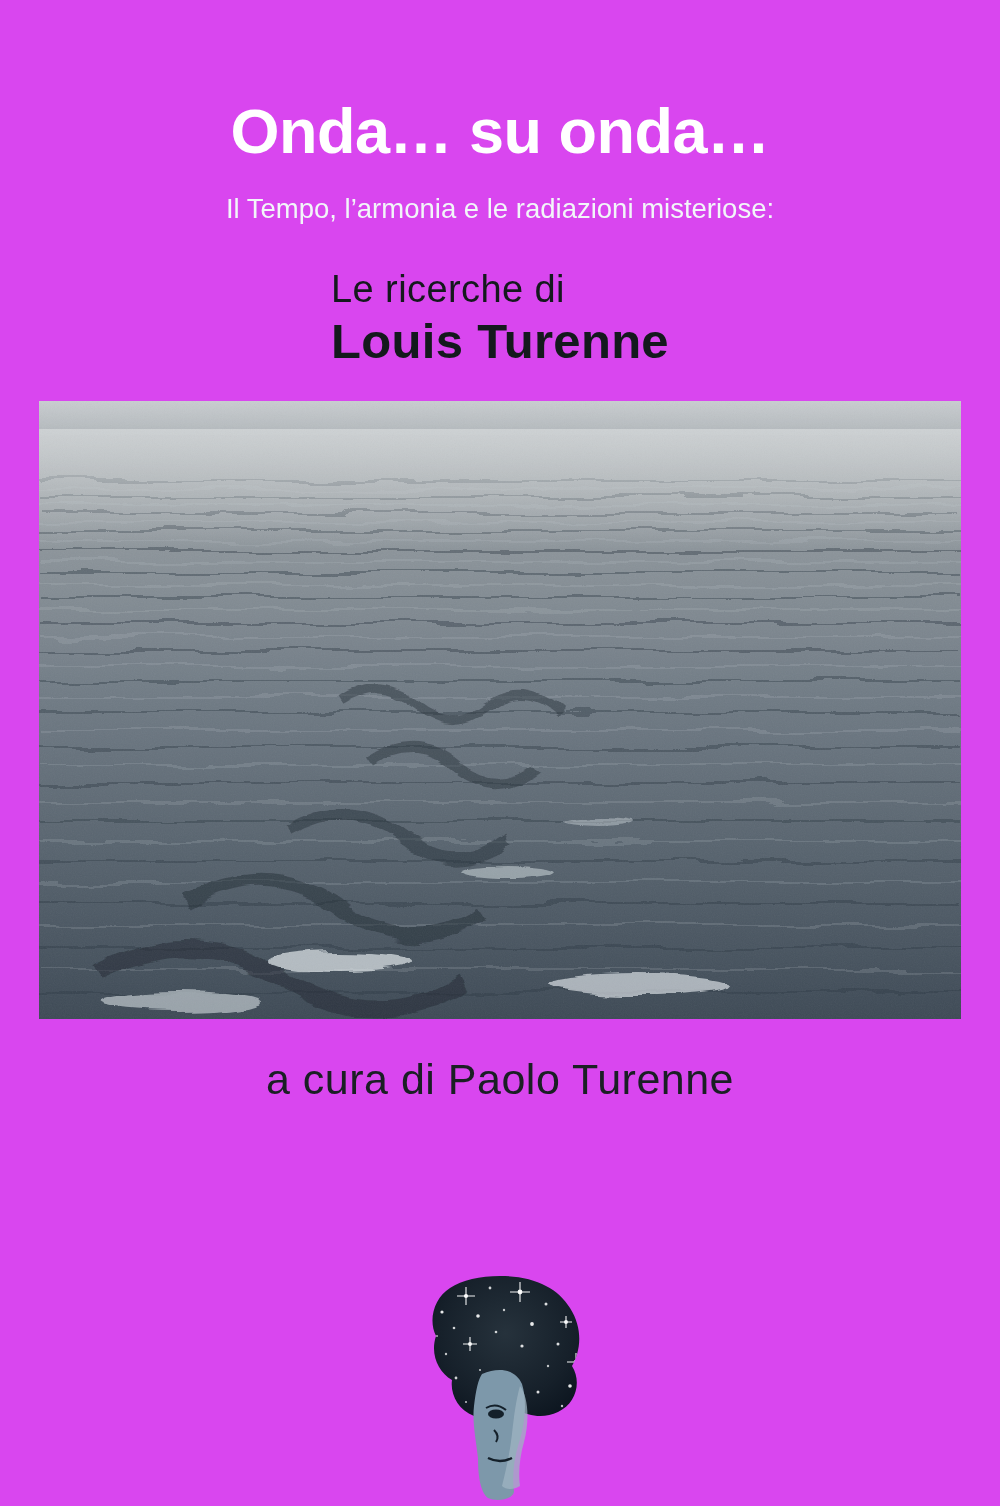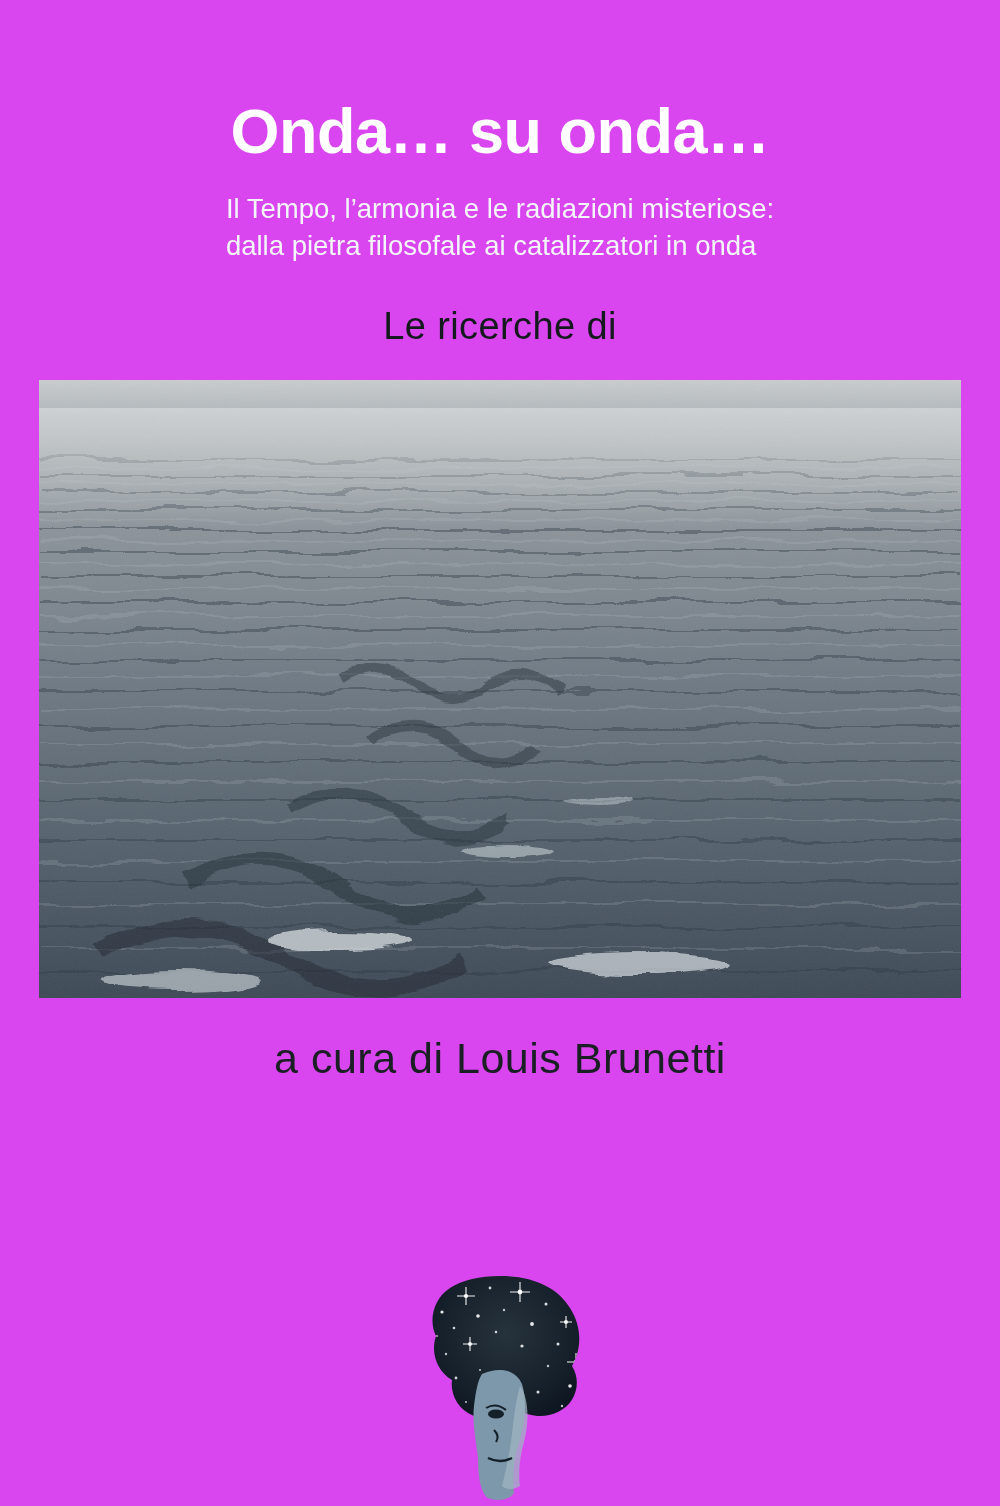--- a/index.html
+++ b/index.html
@@ -93,25 +93,25 @@
 </style>
 </head>
 <body>
 
 <div class="cover">
 
   <div class="title">Onda… su onda…</div>
 
   <div class="subtitle">
     <div>Il Tempo, l’armonia e le radiazioni misteriose:</div>
-    <div>dalla pietra filosofale ai catalizzatori in onda</div>
   </div>
 
   <div class="researches">
     <div class="line1">Le ricerche di</div>
+    <div class="line2">Louis Turenne</div>
   </div>
 
   <div class="photo-wrap">
     <svg viewBox="0 0 922 618" preserveAspectRatio="none" aria-hidden="true">
       <defs>
         <linearGradient id="sky" x1="0" y1="0" x2="0" y2="1">
           <stop offset="0%" stop-color="#c9cdd0"></stop>
           <stop offset="100%" stop-color="#aeb4b8"></stop>
         </linearGradient>
         <linearGradient id="seaGrad" x1="0" y1="0" x2="0" y2="1">
@@ -208,21 +208,21 @@
         <ellipse cx="140" cy="600" rx="80" ry="10" fill="#eaf0f3" opacity="0.6"></ellipse>
         <ellipse cx="470" cy="470" rx="48" ry="7" fill="#dfe7eb" opacity="0.55"></ellipse>
         <ellipse cx="560" cy="420" rx="34" ry="5" fill="#dfe7eb" opacity="0.45"></ellipse>
       </g>
 
       <rect x="0" y="28" width="922" height="120" fill="url(#hazeGrad)"></rect>
       <rect x="0" y="0" width="922" height="618" filter="url(#grain)" opacity="0.25"></rect>
     </svg>
   </div>
 
-  <div class="editor">a cura di Louis Brunetti</div>
+  <div class="editor">a cura di Paolo Turenne</div>
 
   <div class="logo-wrap">
     <svg viewBox="0 0 260 240" aria-hidden="true">
       <defs>
         <radialGradient id="hairG" cx="50%" cy="40%" r="65%">
           <stop offset="0%" stop-color="#26323c"></stop>
           <stop offset="70%" stop-color="#16202a"></stop>
           <stop offset="100%" stop-color="#0d1620"></stop>
         </radialGradient>
         <clipPath id="hairClip">

